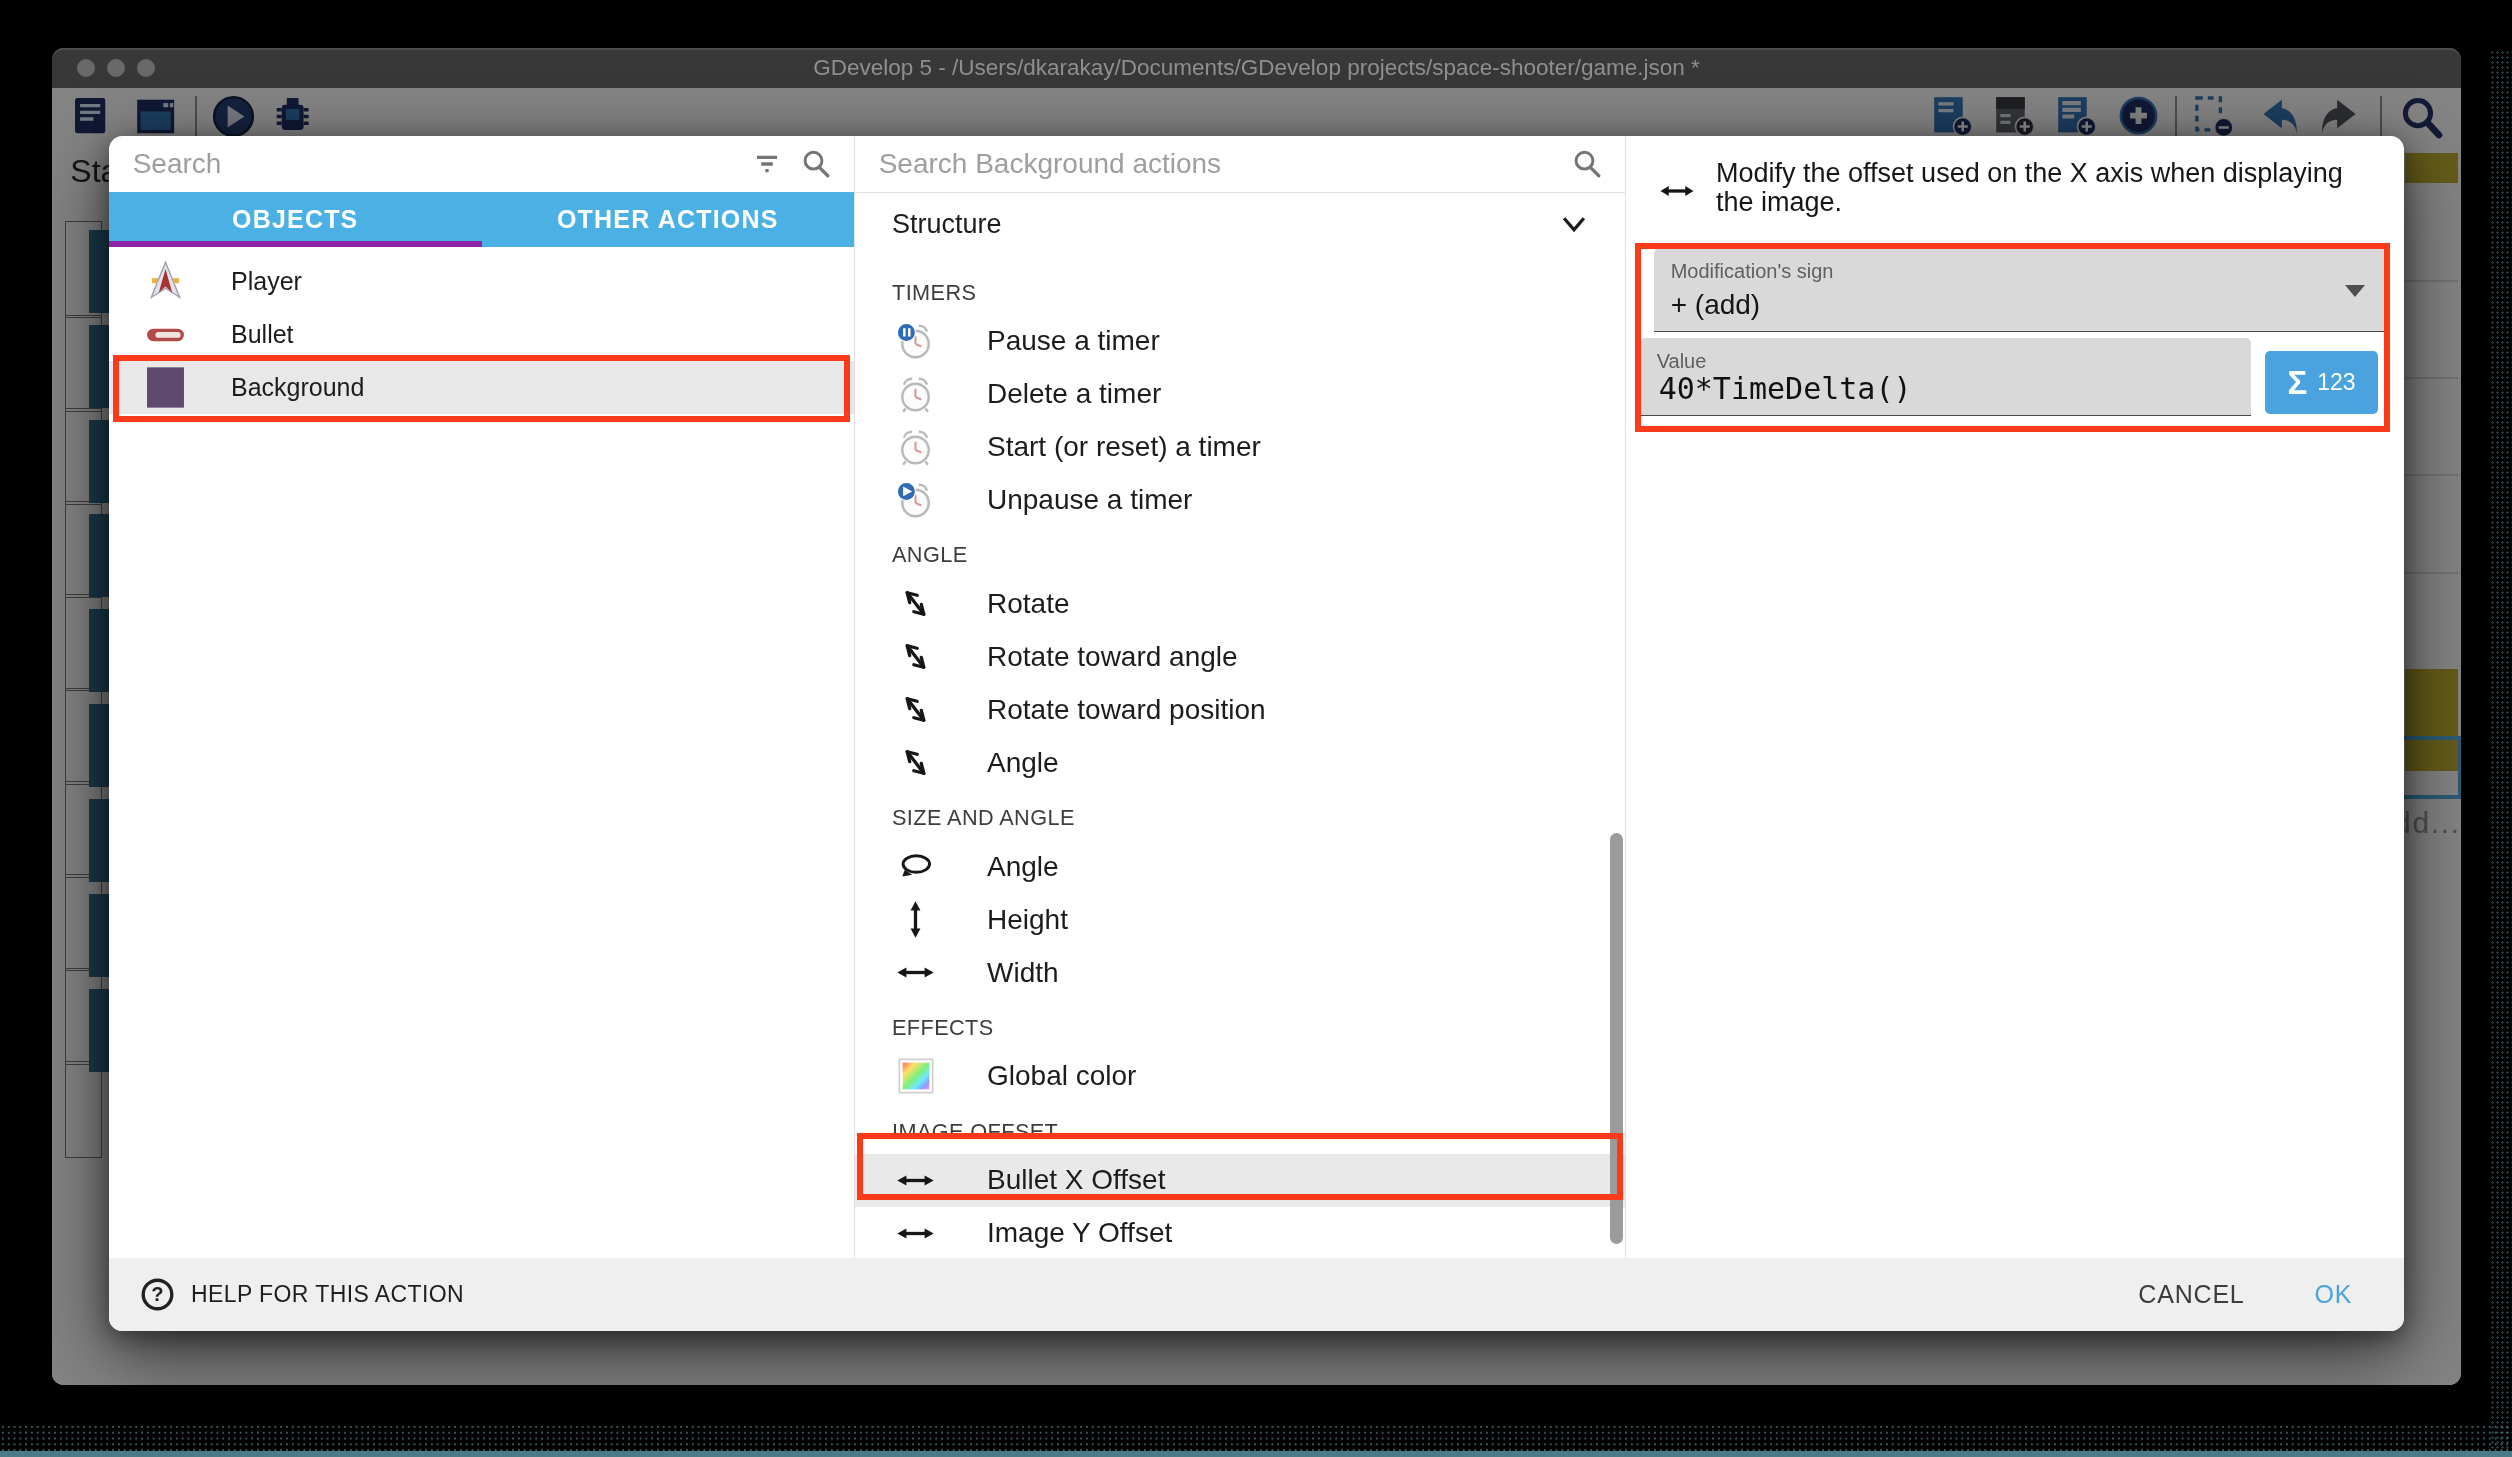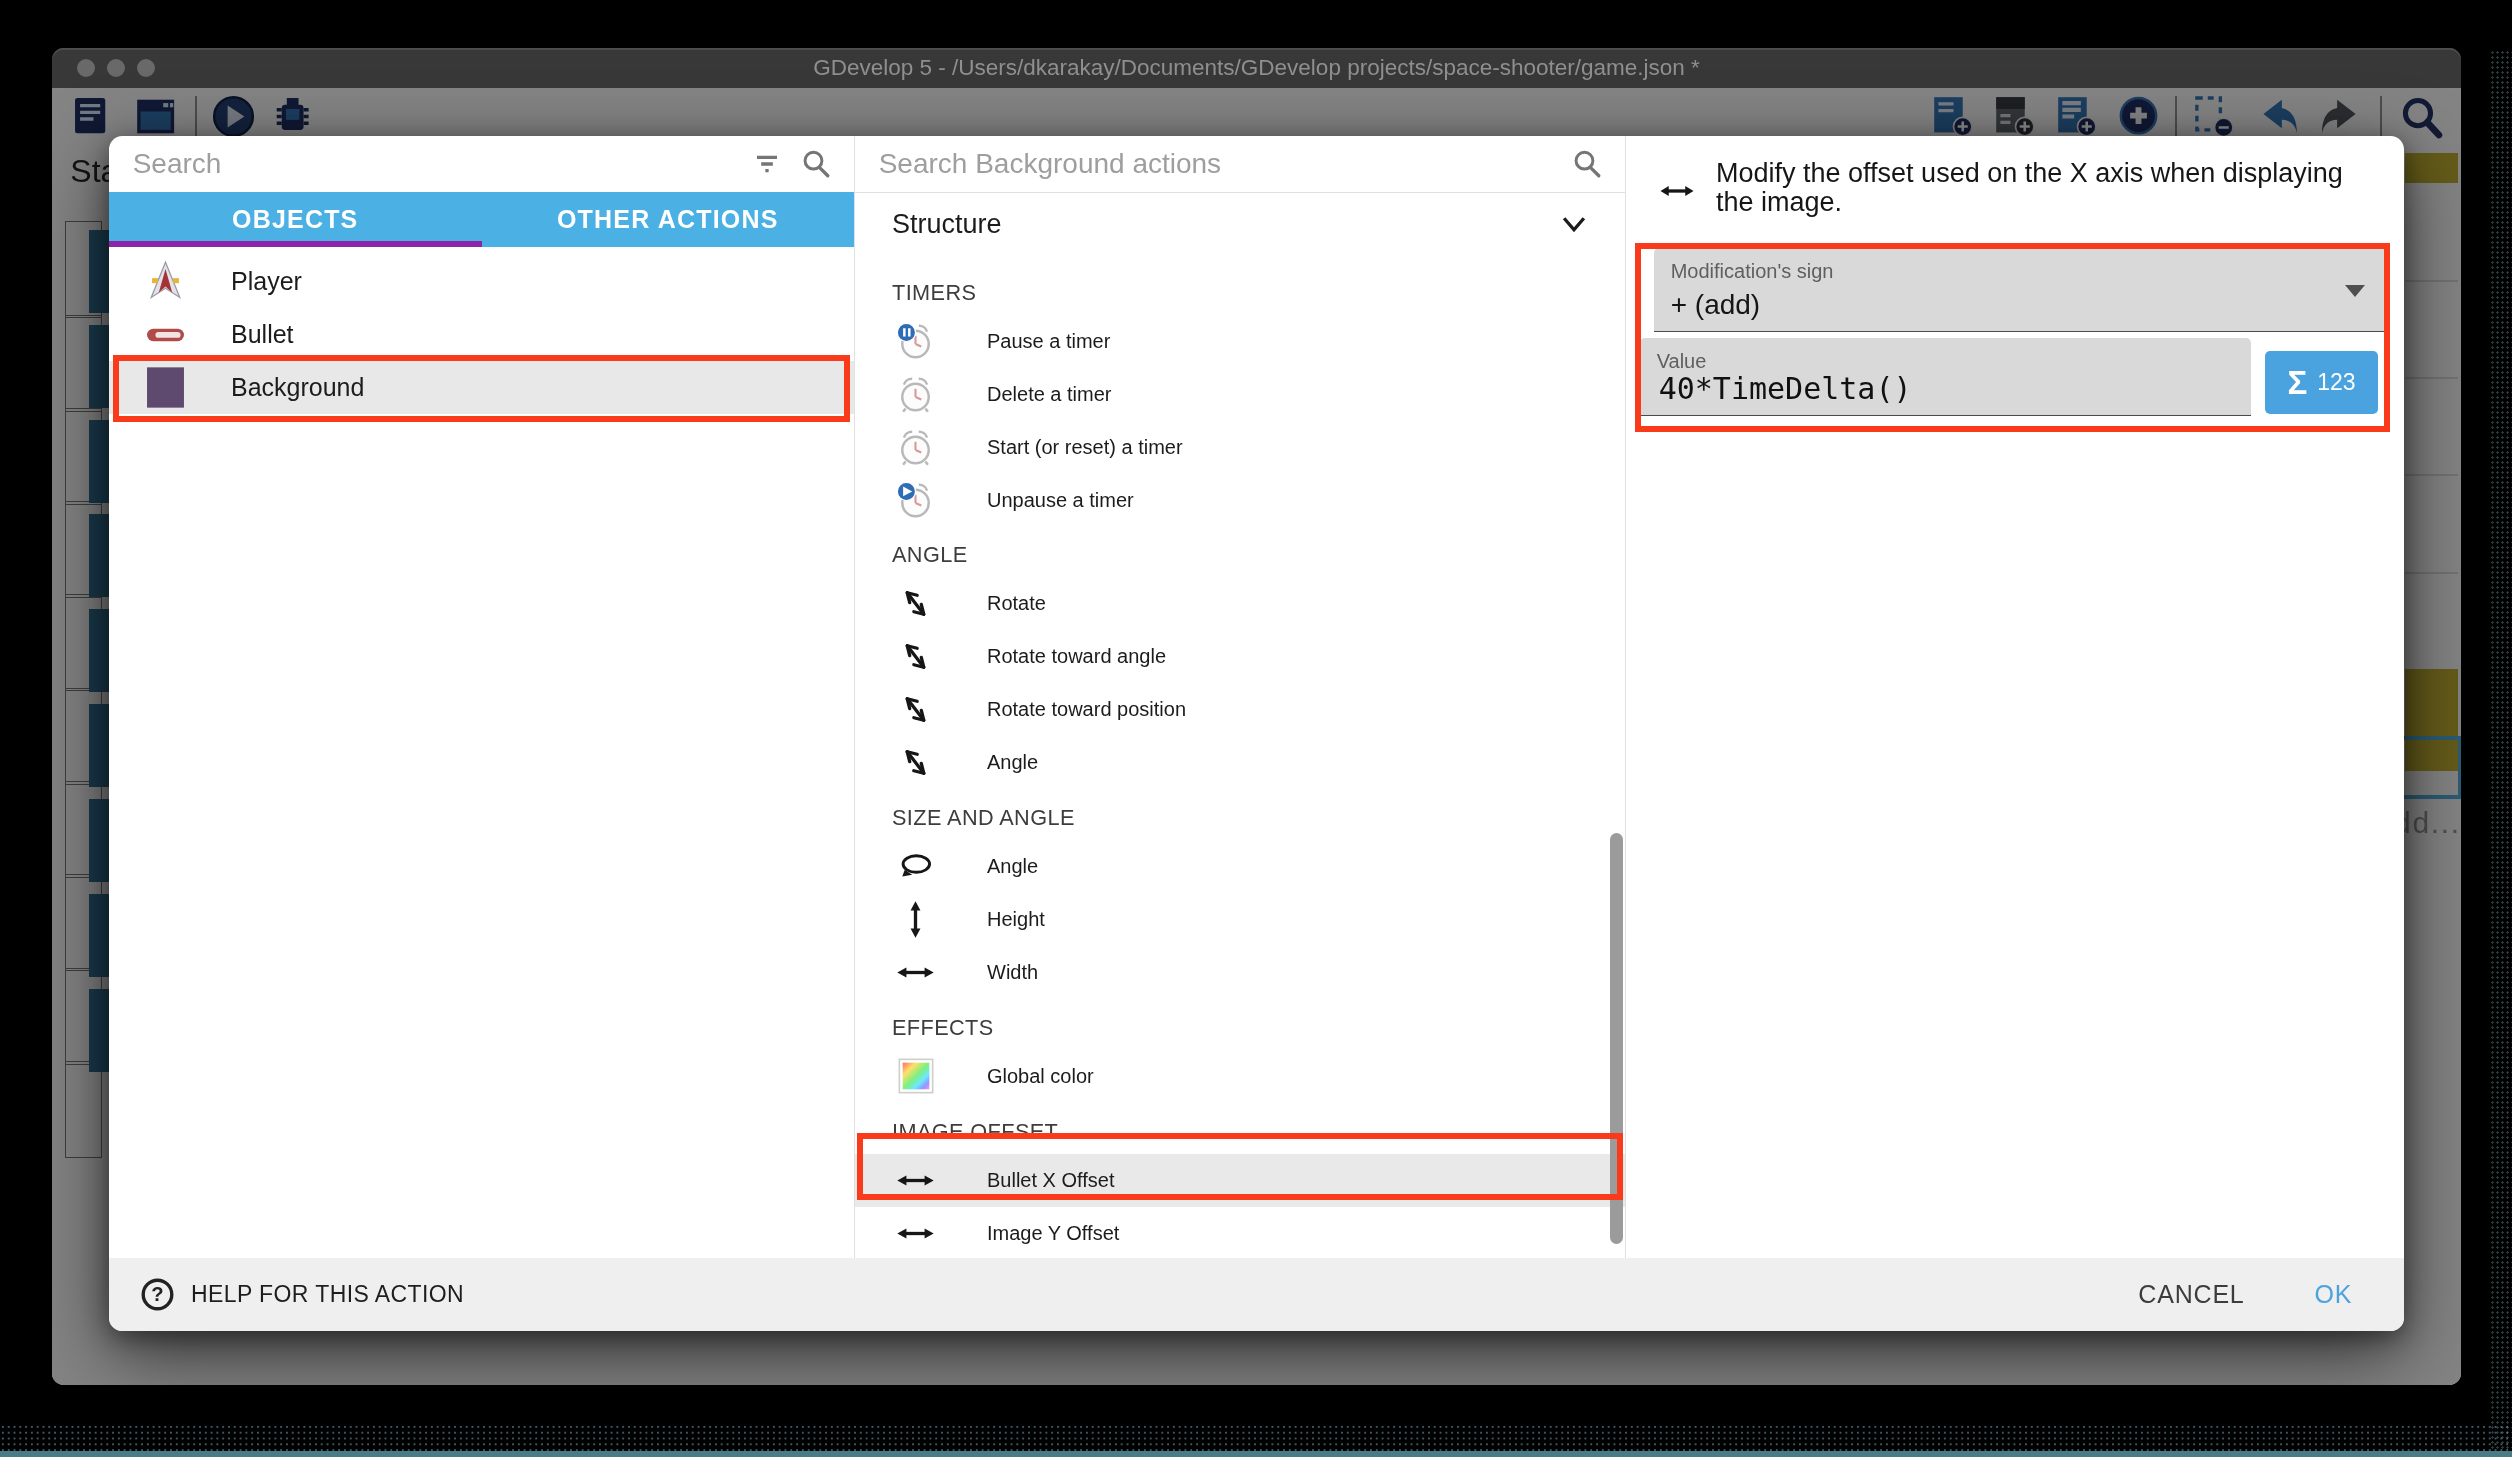--- a/index.html
+++ b/index.html
@@ -68,21 +68,21 @@
     border-bottom:none;font-size:27px;color:#1c1c1c;}
   .group-row .chev{margin-left:auto;display:flex;}
   .mid-divider{height:0.8px;background:#e0e0e0;}
 
   .sec-title{margin:16.7px 0 10px 37px;line-height:24px;font-size:21.7px;color:#3d3d3d;
     font-weight:500;letter-spacing:0.4px;}
   .sec-title.first{margin-top:24px;}
   .action-row{height:53px;display:flex;align-items:center;padding-left:37px;}
   .action-row.selected{background:#e9e9e9;}
   .a-ic{width:47px;height:43px;flex:none;display:flex;align-items:center;justify-content:center;}
-  .a-label{margin-left:48px;font-size:20px;color:#1c1c1c;}
+  .a-label{margin-left:48px;font-size:28px;color:#1c1c1c;}
   .scrollthumb{right:2.5px;top:697px;width:12.5px;height:411px;background:#9b9b9b;border-radius:6.7px;z-index:3;}
 
   .desc-wrap{display:flex;padding:23px 33px 0 33px;}
   .desc-ic{flex:none;margin-top:13.3px;display:flex;}
   .desc-text{margin-left:20px;width:666px;font-size:27px;line-height:29px;color:#161616;}
 
   
   .fields-zone{left:1526px;top:107px;width:743px;height:177px;}
   .field{background:#d9d9d9;border-radius:5px 5px 0 0;border-bottom:1.7px solid #4a4a4a;}
   .f-sign{left:19px;top:5px;width:733px;height:83px;}

